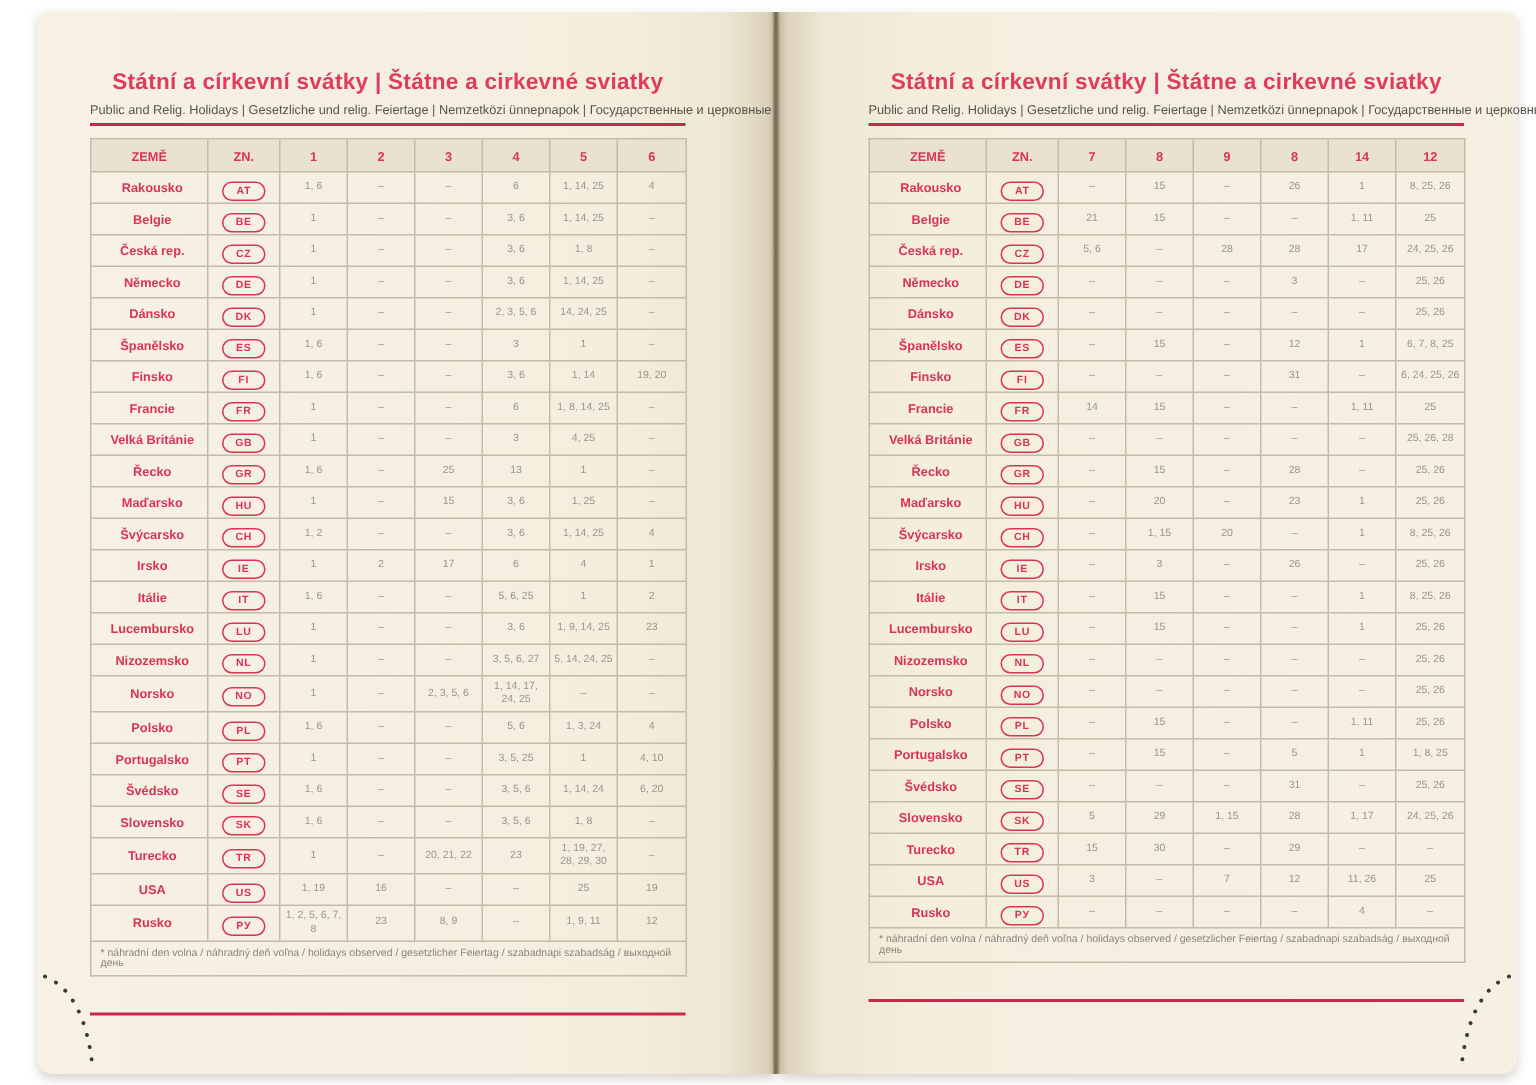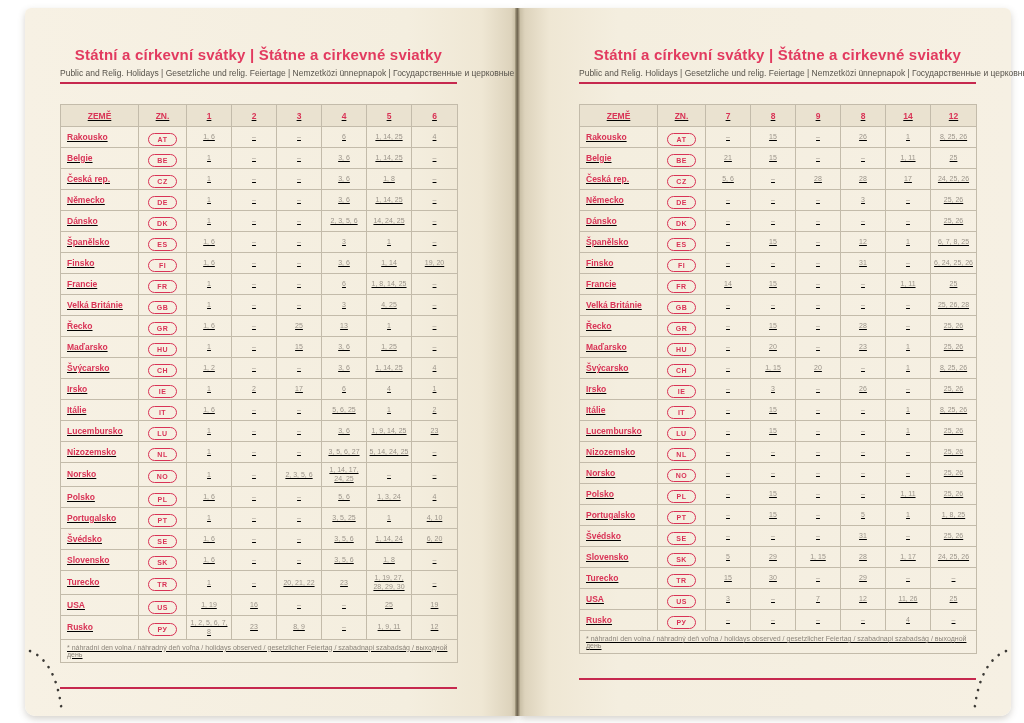--- a/index.html
+++ b/index.html
@@ -10,26 +10,26 @@
     border-radius:6px 0 0 10px;box-shadow:0 3px 7px rgba(90,80,60,.25);}
   .page-right{left:495px;width:491px;background:linear-gradient(to left,#f6f0e3 0%,#f4eedf 80%,#efe7d4 94%,#ddd3bc 99%,#c9bfa6 100%);
     border-radius:0 6px 10px 0;box-shadow:0 3px 7px rgba(90,80,60,.25);}
   .spine{position:absolute;left:490px;top:0;width:5px;height:708px;background:linear-gradient(to right,#b4a98e,#6e6450 45%,#857a63 60%,#cdc3a9);}
   .page-inner{position:absolute;top:0;bottom:0;}
   .page-left .page-inner{left:35px;width:397px;}
   .page-right .page-inner{left:59px;width:397px;}
   .title{margin-top:38px;text-align:center;font-size:15px;font-weight:bold;color:#e23a5f;letter-spacing:.2px;}
   .subtitle{margin-top:5px;text-align:center;font-size:8.5px;color:#57534b;white-space:nowrap;}
   .divider{margin-top:4px;height:2px;background:#c6284e;}
-  table.holidays{margin-top:20px;width:397px;border-collapse:collapse;table-layout:fixed;
-    border:1px solid #a79e8c;text-decoration:underline;}
+  table.holidays{margin-top:8px;width:397px;border-collapse:collapse;table-layout:fixed;
+    border:1px solid #a79e8c;}
   table.holidays th, table.holidays td{border:1px solid #c3bbaa;box-sizing:border-box;}
   table.holidays th{height:22px;background:#eae2d0;color:#d93356;font-size:8.5px;text-align:center;padding:0 2px;}
   th.col-country{text-align:left;padding-left:6px;}
-  td.cell-country{color:#d93356;font-weight:bold;font-size:8.5px;text-align:left;padding:2px 2px 2px 6px;height:20px;}
+  td.cell-country{color:#d93356;font-weight:bold;font-size:8.5px;text-align:center;padding:2px 2px 2px 6px;height:20px;}
   td.cell-badge{text-align:center;height:20px;}
   td.cell-val{color:#9b948a;font-size:7px;text-align:center;padding:2px 2px;height:20px;line-height:1.35;}
   .badge{display:inline-block;border:1px solid #d93356;border-radius:9px;padding:1px 0 0 0;width:27px;
     font-size:7px;font-weight:bold;color:#d93356;letter-spacing:.5px;line-height:9px;height:10px;}
   td.cell-footnote{color:#8b847a;font-size:7px;text-align:left;padding:4px 4px 4px 6px;height:20px;}
   .bottomline{margin-top:24px;height:2px;background:#c6284e;}
   .corner-dots{position:absolute;pointer-events:none;}
 </style>
 </head>
 <body>

